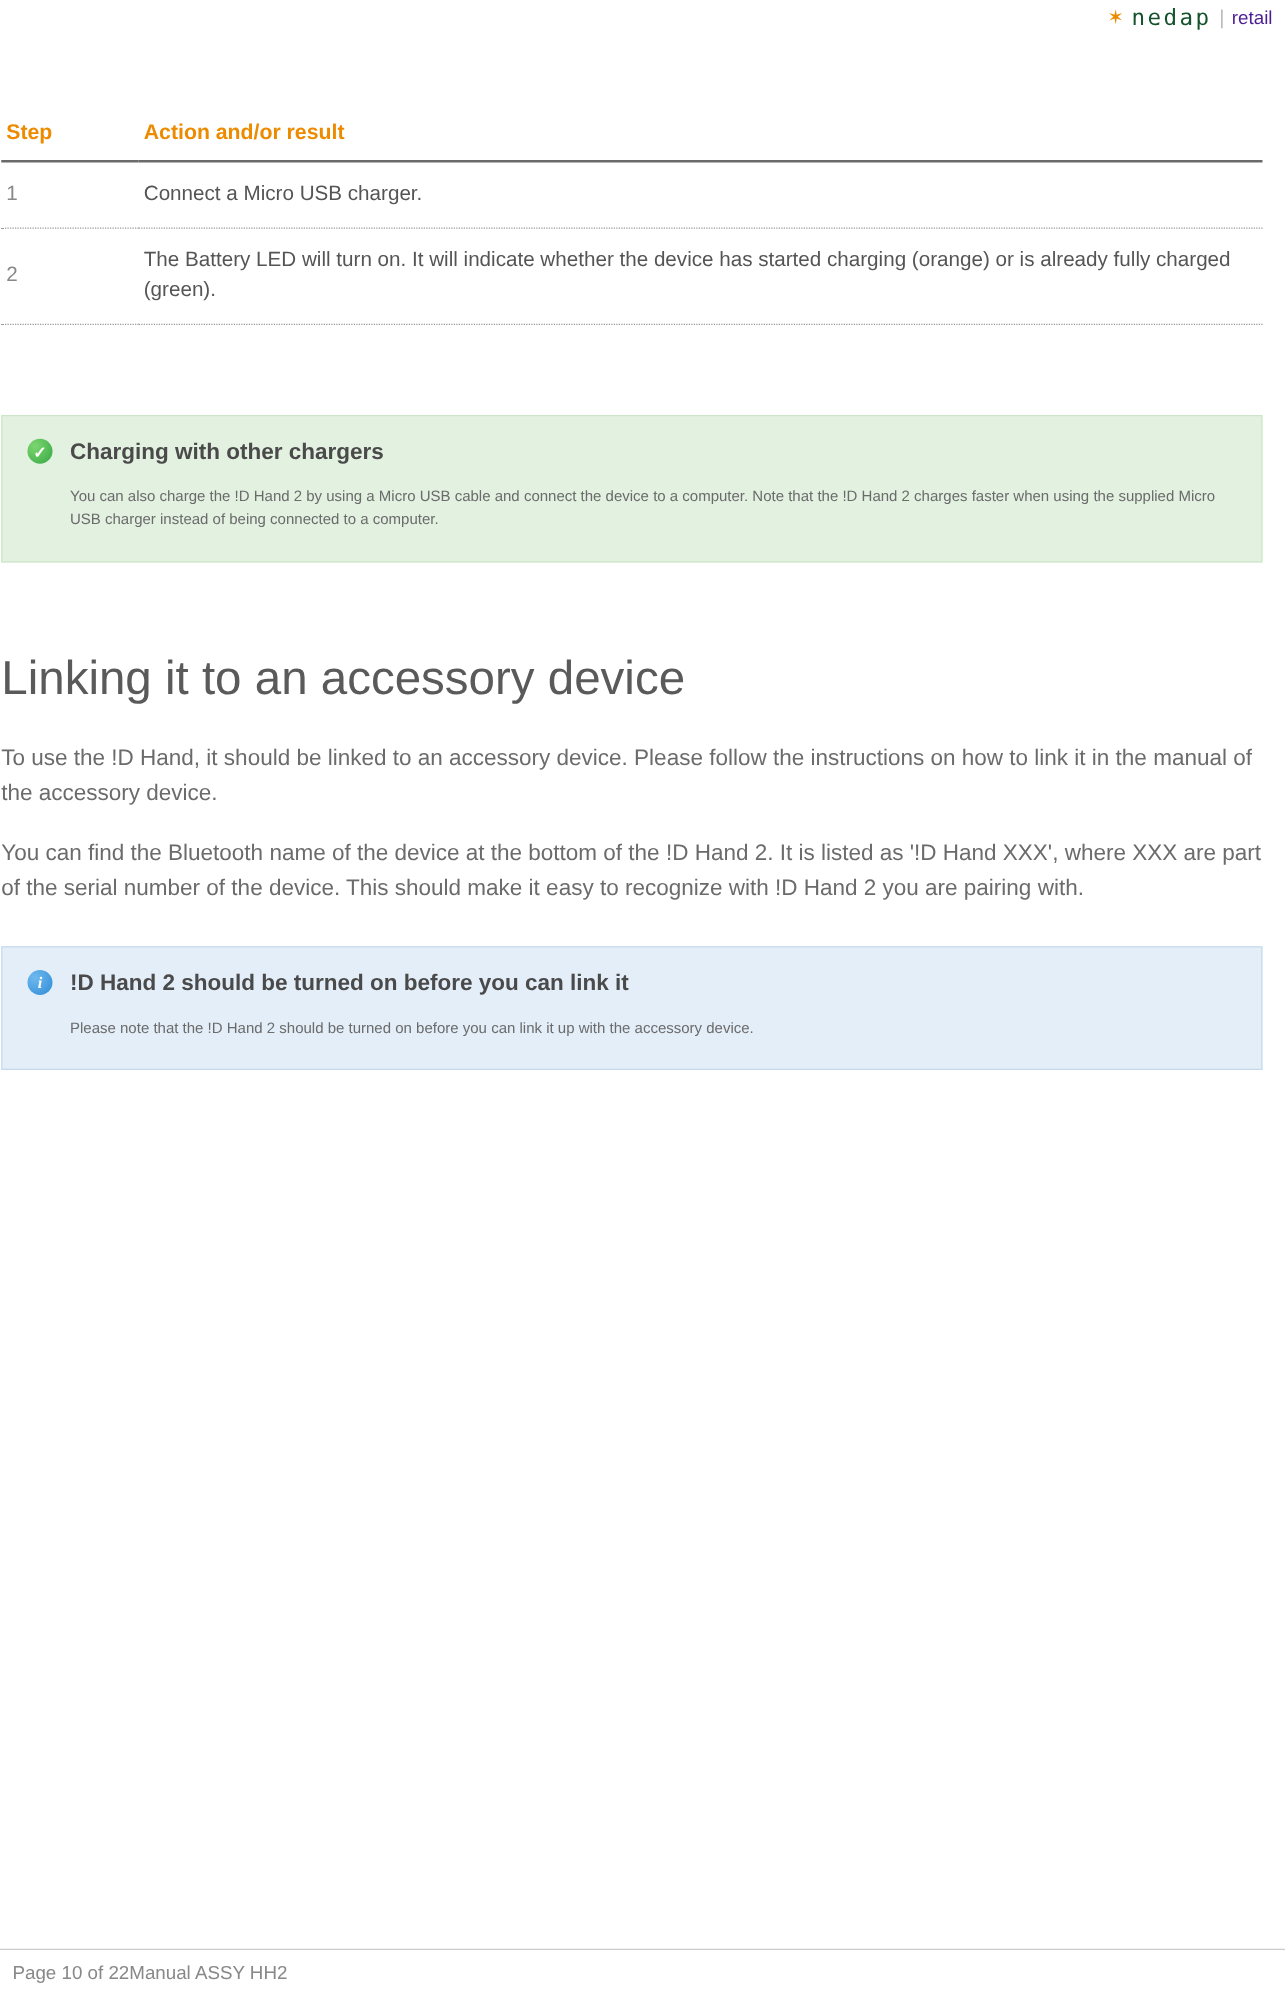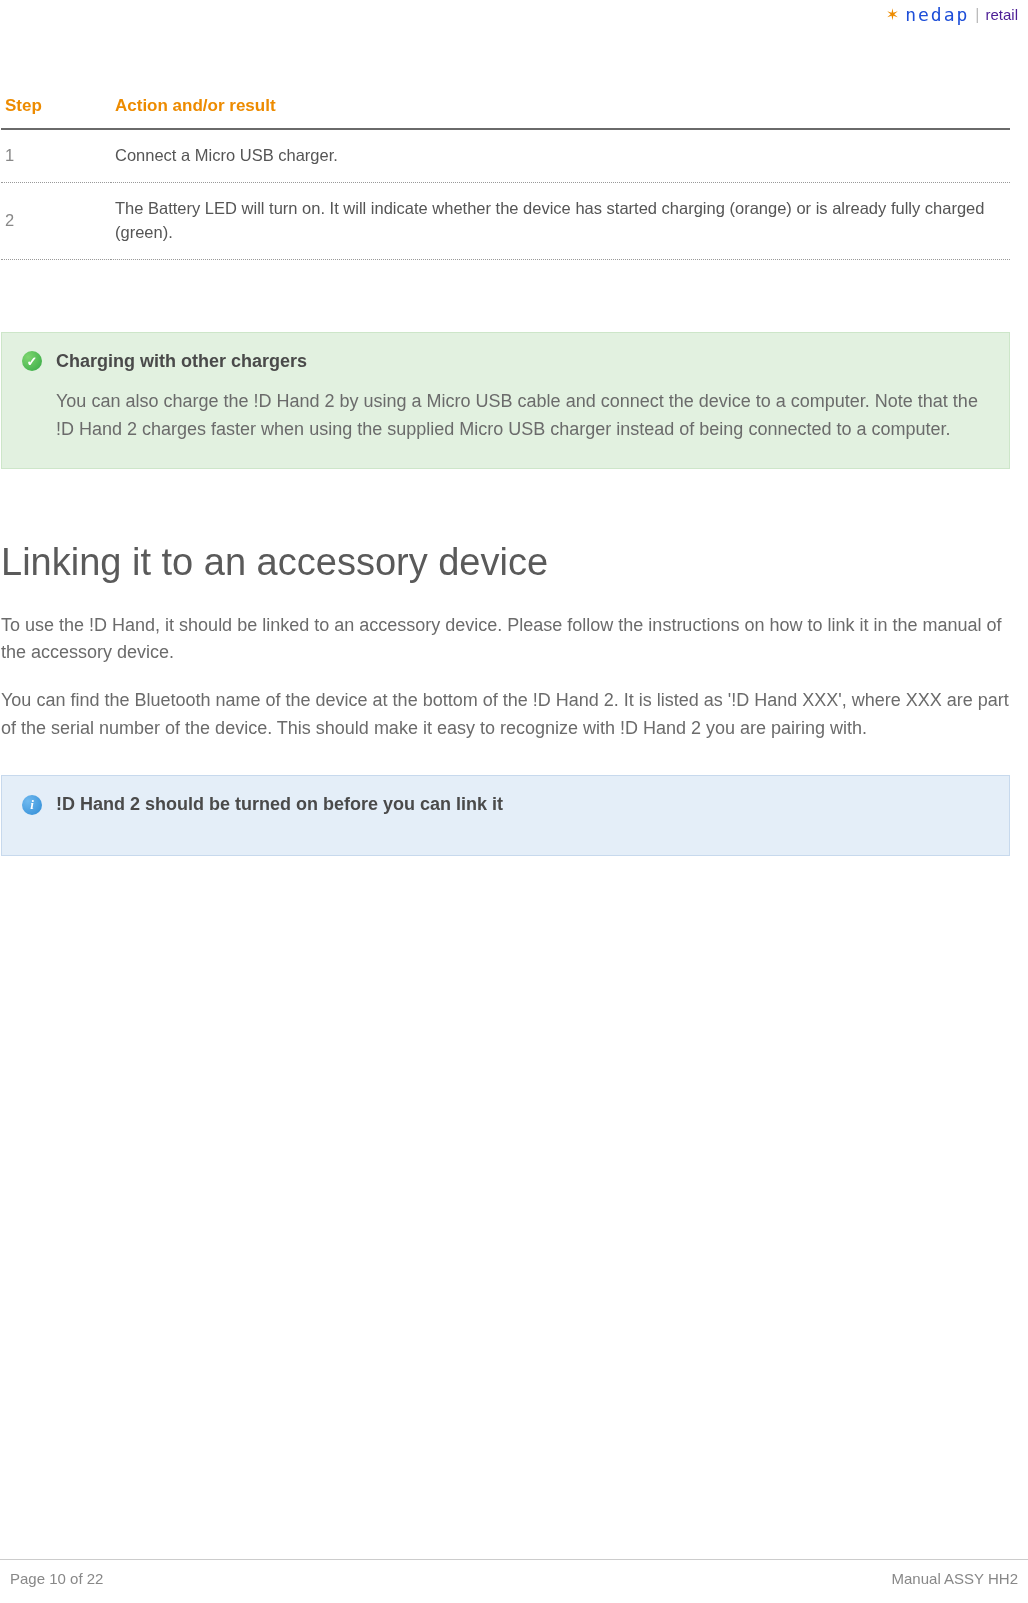--- a/index.html
+++ b/index.html
@@ -2,21 +2,21 @@
 <html><head>
 <meta charset="utf-8">
 <style>
   * { box-sizing: border-box; margin: 0; padding: 0; }
   html, body { width: 1028px; height: 1603px; background: #fff; font-family: "Segoe UI", "Helvetica Neue", Arial, sans-serif; color: #4a4a4a; }
   .page { position: relative; width: 1028px; height: 1603px; }
 
   
   .logo-area { position: absolute; top: 4px; right: 10px; display: flex; align-items: center; gap: 6px; }
   .logo-star { color: #ed8b00; font-size: 16px; line-height: 1; }
-  .logo-text { font-family: monospace; letter-spacing: 2px; color: #1d4ed8; font-size: 18px; font-weight: 400; }
+  .logo-text { font-family: monospace; letter-spacing: 2px; color: #14532d; font-size: 18px; font-weight: 400; }
   .logo-sep { color: #bbb; font-size: 16px; }
   .logo-retail { color: #4c1d95; font-size: 15px; }
 
   
   .content { position: absolute; left: 1px; right: 18px; top: 86px; }
 
   
   table.steps { width: 100%; border-collapse: collapse; }
   table.steps thead th { text-align: left; color: #ed8b00; font-weight: 700; font-size: 17px; padding: 10px 4px 12px 4px; border-bottom: 2px solid #6a6a6a; }
   table.steps thead th.col-step { width: 110px; }
@@ -25,30 +25,30 @@
 
   
   .callout { margin-top: 72px; border: 1px solid; padding: 18px 20px 24px 20px; }
   .callout.tip { background: #e2f1e0; border-color: #cde6c9; }
   .callout.info { background: #e4eef8; border-color: #c7d9ed; margin-top: 32px; }
   .callout-head { display: flex; align-items: center; gap: 14px; margin-bottom: 16px; }
   .callout-icon { width: 20px; height: 20px; border-radius: 50%; display: inline-flex; align-items: center; justify-content: center; font-size: 13px; font-weight: 700; color: #fff; flex-shrink: 0; }
   .callout.tip .callout-icon { background: radial-gradient(circle at 30% 30%, #7dd66f, #34a844); }
   .callout.info .callout-icon { background: radial-gradient(circle at 30% 30%, #6fb9ef, #2e8bd6); font-family: Georgia, serif; font-style: italic; }
   .callout-title { font-weight: 700; font-size: 18px; color: #4a4a4a; text-align: center; }
-  .callout-body { font-size: 18px; color: #6b6b6b; line-height: 1.55; padding-left: 34px; }
+  .callout-body { font-size: 12px; color: #6b6b6b; line-height: 1.55; padding-left: 34px; }
 
   
   h1.section { font-size: 38px; font-weight: 400; color: #5a5a5a; margin-top: 72px; margin-bottom: 28px; }
 
   
   p.body { font-size: 18px; color: #6b6b6b; line-height: 1.55; margin-bottom: 20px; }
 
   
-  .footer { position: absolute; left: 0; right: 0; bottom: 16px; border-top: 1px solid #ccc; padding: 10px 10px 0 10px; display: flex; justify-content: space-between; font-size: 15px; color: #888; }
+  .footer { position: absolute; left: 0; right: 0; bottom: 16px; border-top: 1px solid #ccc; padding: 10px 10px 0 10px; display: flex; font-size: 15px; color: #888; }
 </style>
 </head>
 <body>
 
 <div class="page">
 
   <div class="logo-area">
     <span class="logo-star">✶</span>
     <span class="logo-text">nedap</span>
     <span class="logo-sep">|</span>
@@ -87,20 +87,21 @@
     <h1 class="section">Linking it to an accessory device</h1>
 
     <p class="body">To use the !D Hand, it should be linked to an accessory device. Please follow the instructions on how to link it in the manual of the accessory device.</p>
     <p class="body">You can find the Bluetooth name of the device at the bottom of the !D Hand 2. It is listed as '!D Hand XXX', where XXX are part of the serial number of the device. This should make it easy to recognize with !D Hand 2 you are pairing with.</p>
 
     <div class="callout info">
       <div class="callout-head">
         <span class="callout-icon">i</span>
         <span class="callout-title">!D Hand 2 should be turned on before you can link it</span>
       </div>
+      <div class="callout-body">Please note that the !D Hand 2 should be turned on before you can link it up with the accessory device.</div>
     </div>
 
   </div>
 
   <div class="footer">
     <span>Page 10 of 22</span>
     <span>Manual ASSY HH2</span>
   </div>
 
 </div>

